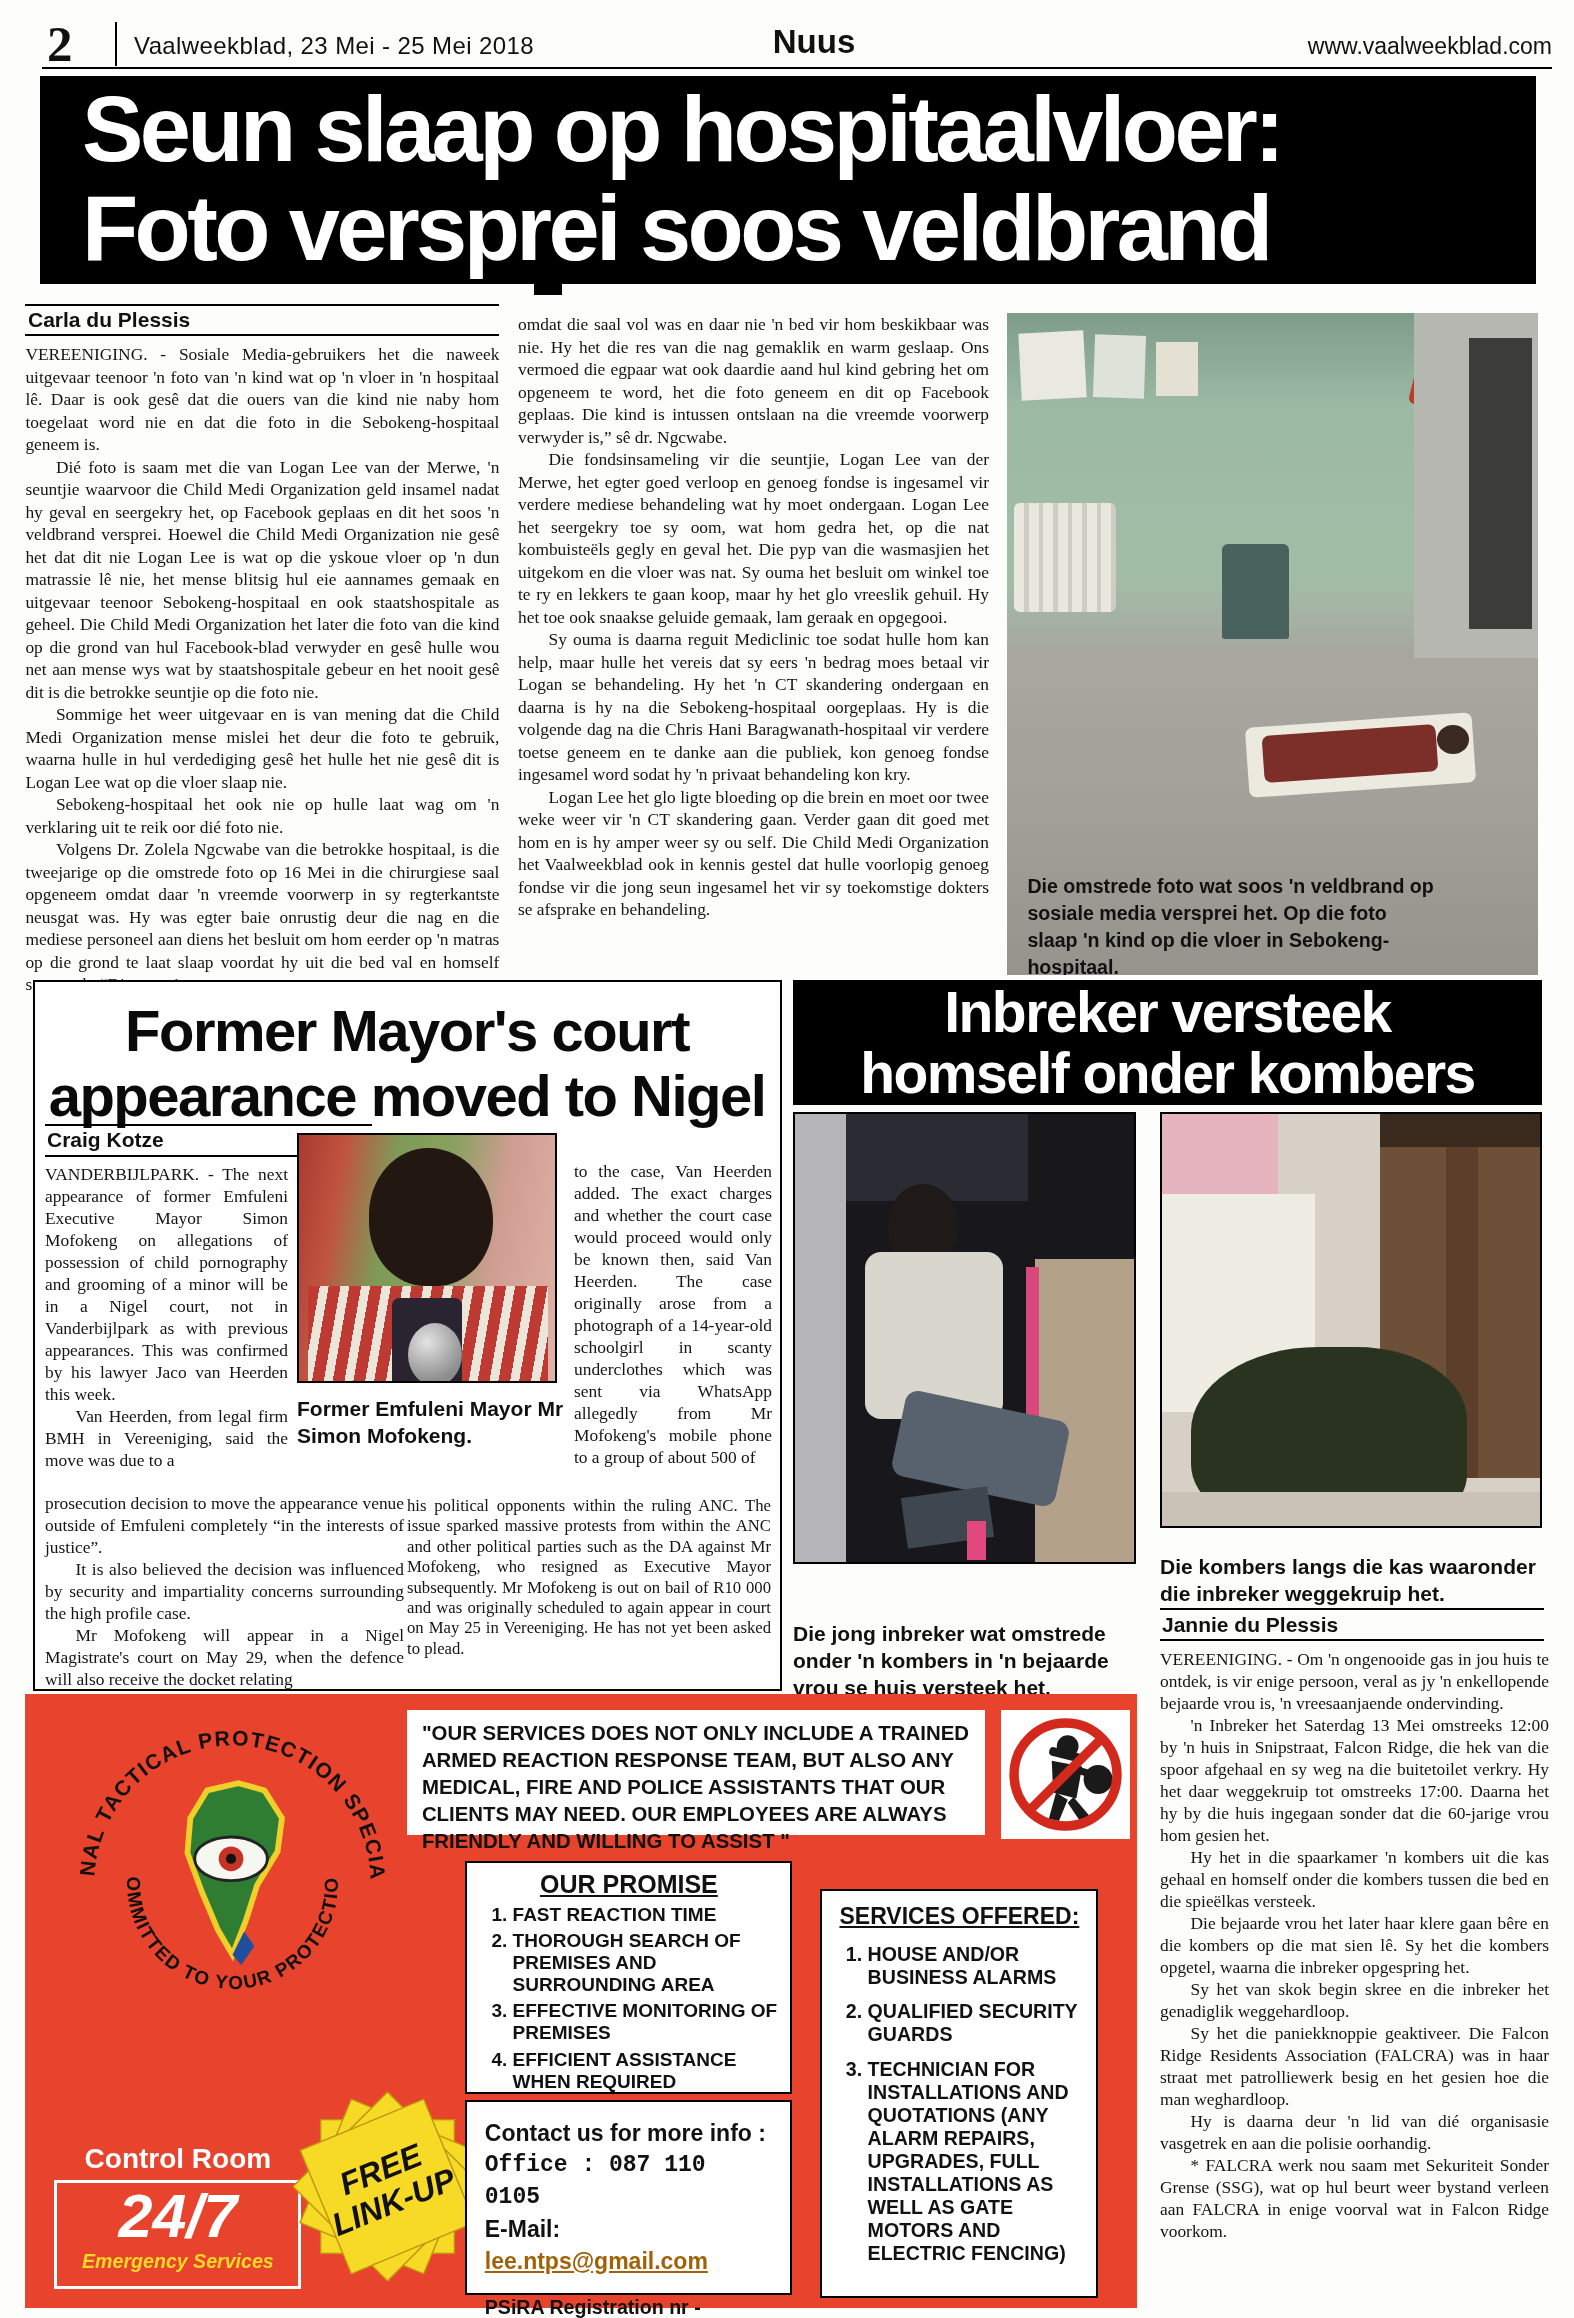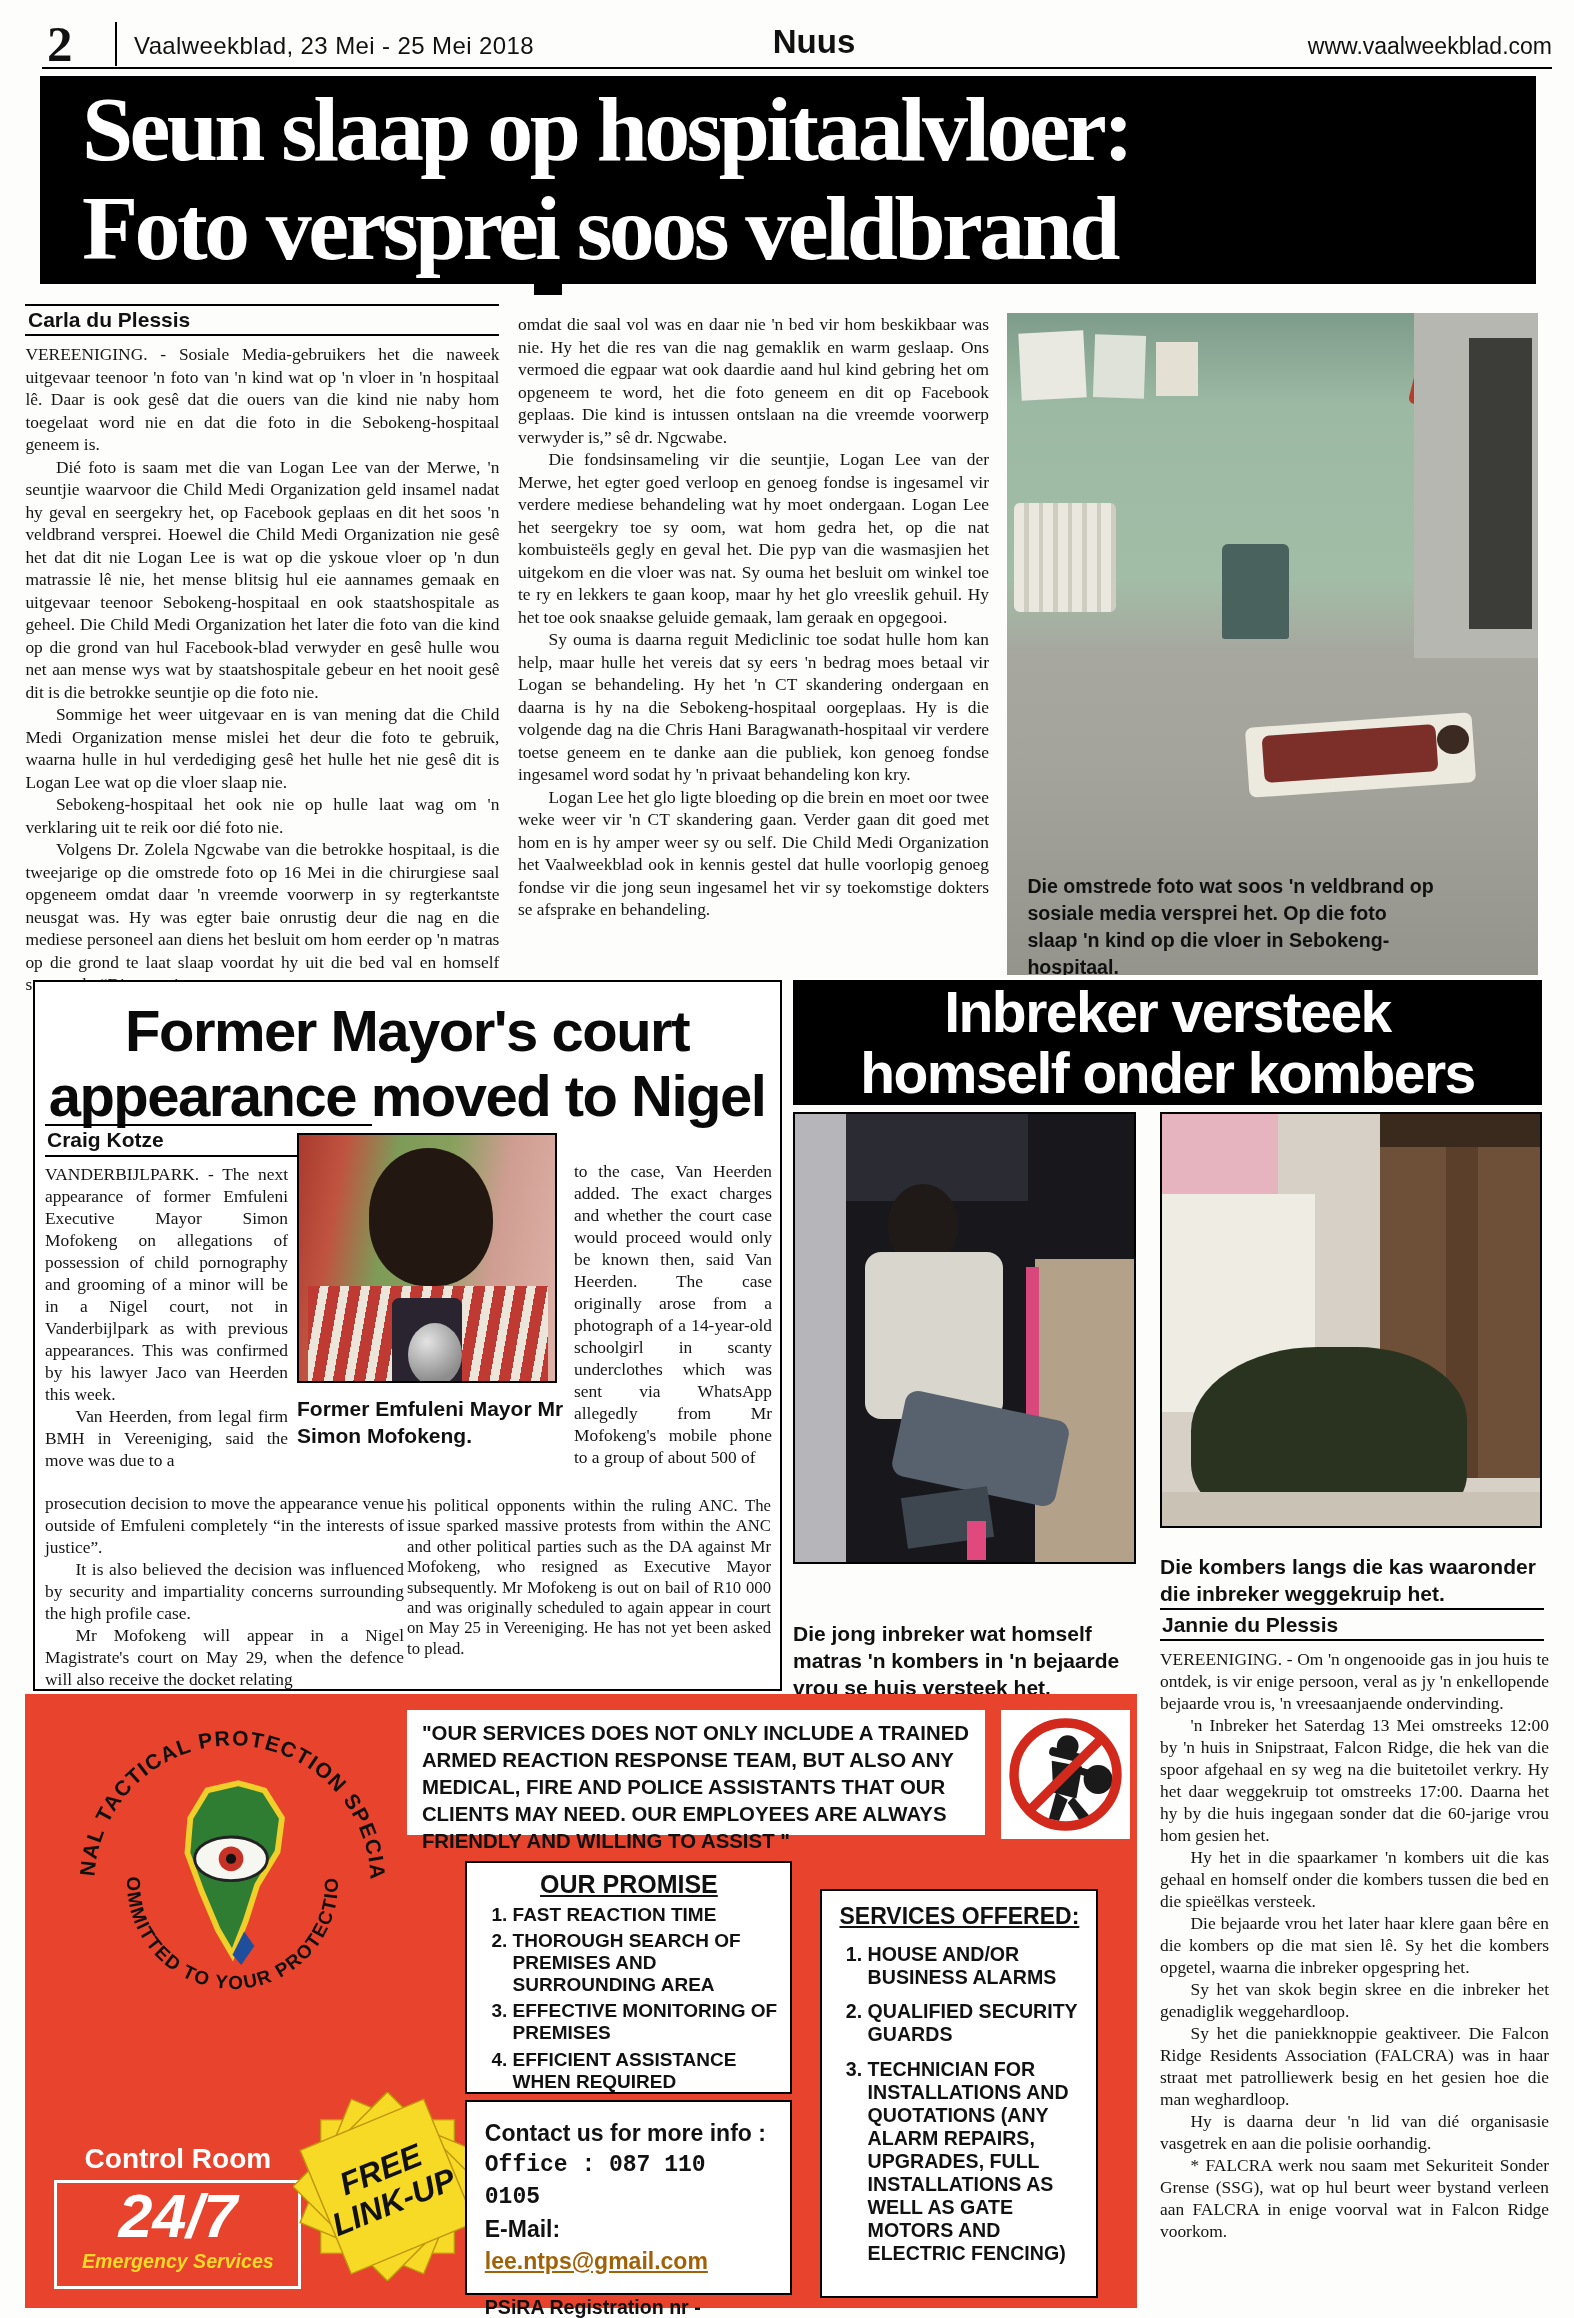--- a/index.html
+++ b/index.html
@@ -28,21 +28,21 @@
 
 <div class="page">
 
   <div class="abs" style="left:47px;top:14.5px;font-family:'Liberation Serif',serif;font-size:51px;font-weight:bold;">2</div>
   <div class="abs rule" style="left:115px;top:22px;width:2.2px;height:44px;"></div>
   <div class="abs" style="left:134px;top:32px;font-size:24px;letter-spacing:0.4px;">Vaalweekblad, 23 Mei - 25 Mei 2018</div>
   <div class="abs" style="left:734px;top:23px;width:160px;text-align:center;font-size:33px;font-weight:bold;">Nuus</div>
   <div class="abs" style="left:1301px;top:33px;width:251px;text-align:right;font-size:23px;">www.vaalweekblad.com</div>
   <div class="abs rule" style="left:42px;top:67px;width:1510px;height:2.2px;"></div>
 
-  <div class="abs blackbanner" style="left:40px;top:76px;width:1496px;height:208px;padding-top:4.4px;box-sizing:border-box;font-family:Liberation Serif, serif;">
+  <div class="abs blackbanner" style="left:40px;top:76px;width:1496px;height:208px;padding-top:4.4px;box-sizing:border-box;">
     <div class="bigheadline">Seun slaap op hospitaalvloer:</div>
     <div class="bigheadline">Foto versprei soos veldbrand</div>
   </div>
   <div class="abs rule" style="left:534px;top:284px;width:28px;height:11px;"></div>
 
   <div class="abs rule" style="left:25.4px;top:304px;width:474px;height:1.5px;"></div>
   <div class="abs bylabel" style="left:28px;top:308px;">Carla du Plessis</div>
   <div class="abs rule" style="left:25.4px;top:334px;width:474px;height:2.2px;"></div>
 
   <div class="abs serif" style="left:25.4px;top:343px;width:474px;font-size:17.4px;line-height:22.5px;">
@@ -119,21 +119,21 @@
     <div class="abs" style="left:0;top:0;width:51px;height:452px;background:#b5b5ba;"></div>
     <div class="abs" style="left:51px;top:0;width:182px;height:87px;background:#2b2b34;"></div>
     <div class="abs" style="left:240px;top:145px;width:103px;height:307px;background:#b3a189;"></div>
     <div class="abs" style="left:231px;top:153px;width:13px;height:218px;background:#d9487c;"></div>
     <div class="abs" style="left:93px;top:70px;width:70px;height:80px;background:#1f1a17;border-radius:50% 50% 44% 44%;"></div>
     <div class="abs" style="left:70px;top:138px;width:138px;height:167px;background:#d9d6cd;border-radius:16px;"></div>
     <div class="abs" style="left:102px;top:291px;width:167px;height:87px;background:#58616e;border-radius:13px;transform:rotate(12deg);"></div>
     <div class="abs" style="left:109px;top:378px;width:87px;height:51px;background:#3e4650;transform:rotate(-8deg);"></div>
     <div class="abs" style="left:172px;top:407px;width:19px;height:39px;background:#e0487e;"></div>
   </div>
-  <div class="abs cap" style="left:793px;top:1620px;width:349px;font-size:21px;line-height:27px;text-align:left;">Die jong inbreker wat homself matras 'n kombers in 'n bejaarde vrou se huis versteek het.</div>
+  <div class="abs cap" style="left:793px;top:1620px;width:349px;font-size:21px;line-height:27px;text-align:left;">Die jong inbreker wat omstrede onder 'n kombers in 'n bejaarde vrou se huis versteek het.</div>
 
   <div class="abs photo" style="left:1160px;top:1112px;width:382px;height:416px;border:2.2px solid #000;box-sizing:border-box;background:#d6d0c6;">
     <div class="abs" style="left:0;top:0;width:116px;height:109px;background:#e5b4bf;"></div>
     <div class="abs" style="left:0;top:80px;width:153px;height:218px;background:#efece4;"></div>
     <div class="abs" style="left:218px;top:0;width:164px;height:364px;background:linear-gradient(90deg,#6e4f38 0 40%,#5c3f2b 40% 60%,#6e4f38 60%);"></div>
     <div class="abs" style="left:218px;top:0;width:164px;height:33px;background:#3a2a1d;"></div>
     <div class="abs" style="left:29px;top:233px;width:276px;height:183px;background:#29331f;border-radius:46% 40% 30% 36%;"></div>
     <div class="abs" style="left:0;top:378px;width:382px;height:38px;background:#c9c2b5;"></div>
   </div>
   <div class="abs cap" style="left:1160px;top:1553px;width:384px;font-size:21px;line-height:27px;text-align:left;">Die kombers langs die kas waaronder die inbreker weggekruip het.</div>

